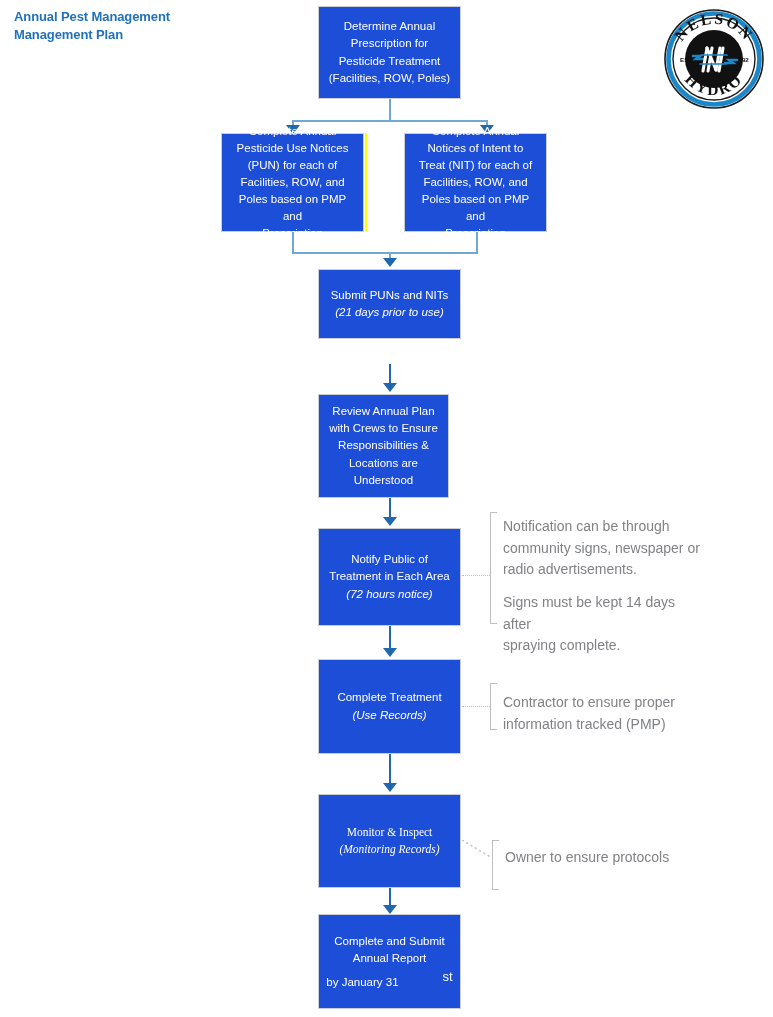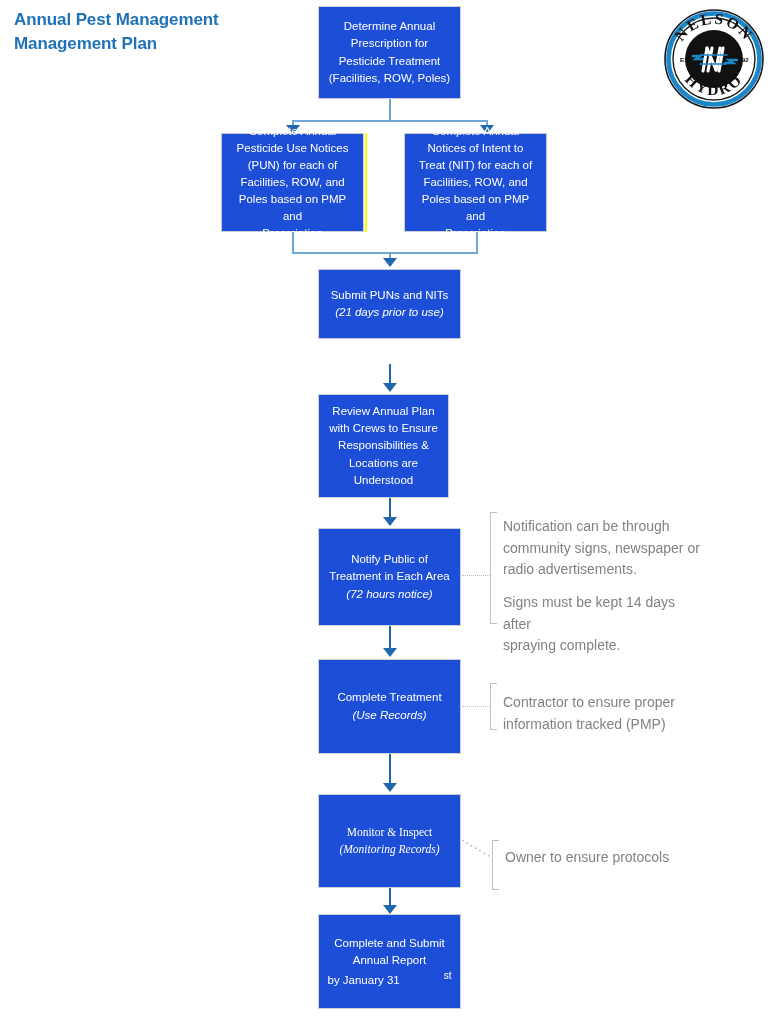--- a/index.html
+++ b/index.html
@@ -14,21 +14,21 @@
     font-family: "Liberation Sans", sans-serif;
     overflow: hidden;
   }
 
   
   #page-title {
     position: absolute;
     left: 14px;
     top: 8px;
     width: 245px;
-    font-size: 17px;
+    font-size: 13px;
     font-weight: bold;
     line-height: 1.42;
     color: #1F72B8;
     letter-spacing: -0.1px;
   }
 
   
   #logo {
     position: absolute;
     left: 663px;
@@ -47,21 +47,21 @@
     display: flex;
     align-items: center;
     justify-content: center;
     text-align: center;
     font-size: 11.5px;
     line-height: 1.48;
     padding: 8px 6px;
   }
   .proc-box .txt { width: 100%; }
   .proc-box .ital { font-style: italic; }
-  .proc-box sup { font-size: 10px; vertical-align: super; margin-left: 44px; }
+  .proc-box sup { font-size: 13px; vertical-align: super; margin-left: 44px; }
 
   
   .sel-edge {
     position: absolute;
     width: 2px;
     background: #FFFF00;
   }
 
   
   .vline {

